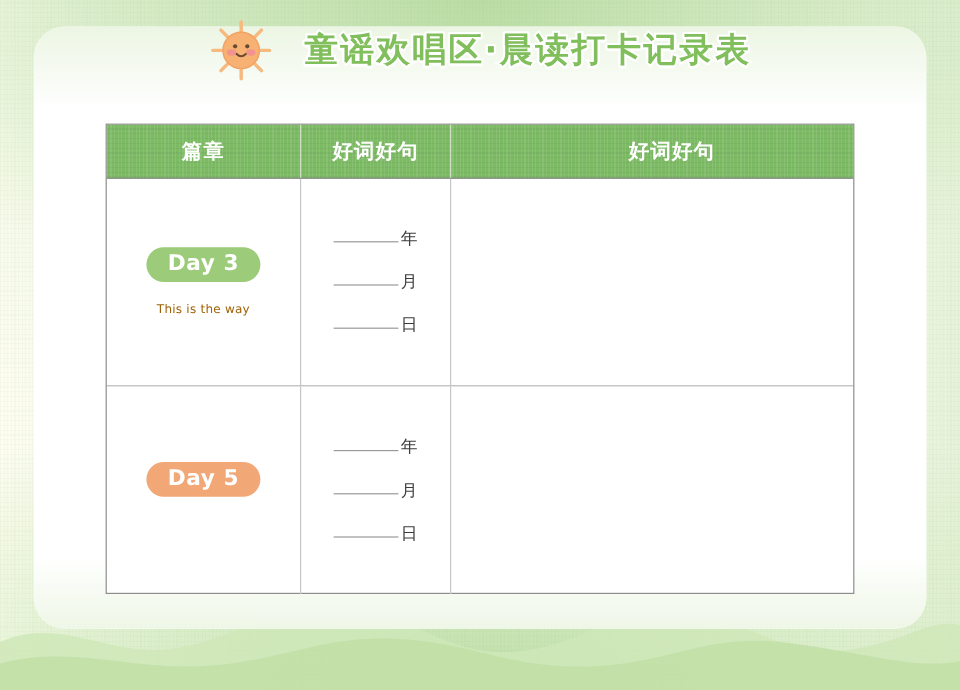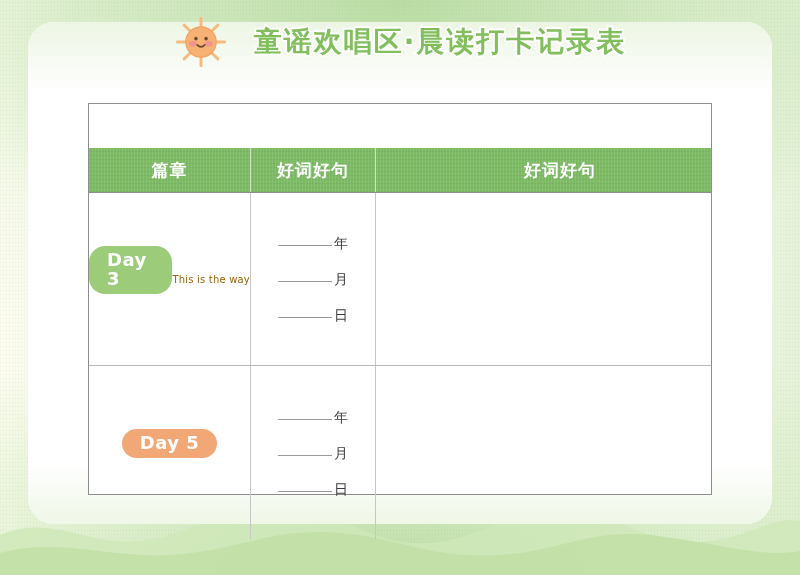--- a/index.html
+++ b/index.html
@@ -117,21 +117,20 @@
     background: #ffffff;
   }
   .thead {
     display: flex;
     height: 44px;
     background: #7cba64;
     background-image:
       repeating-linear-gradient(90deg, rgba(255,255,255,.10) 0 1px, rgba(255,255,255,0) 1px 3px),
       repeating-linear-gradient(0deg,  rgba(0,0,0,.045) 0 1px, rgba(255,255,255,0) 1px 4px);
     border-bottom: 1px solid #8d8d8d;
-    margin-top: 44px;
   }
   .th {
     display: flex;
     align-items: center;
     justify-content: center;
     color: #ffffff;
     font-family: "DejaVu Sans", "Liberation Sans", sans-serif;
     font-size: 17px;
     font-weight: bold;
     letter-spacing: 1px;
@@ -148,20 +147,21 @@
   }
   .trow.first { border-bottom: 1px solid #b9b9b9; }
   .td {
     box-sizing: border-box;
     position: relative;
   }
   .td.c1 {
     width: 162px;
     border-right: 1px solid #c6c6c6;
     display: flex;
+    flex-direction: column;
     align-items: center;
     justify-content: center;
   }
   .td.c2 {
     width: 125px;
     border-right: 1px solid #c6c6c6;
     display: flex;
     flex-direction: column;
     align-items: center;
     justify-content: center;

